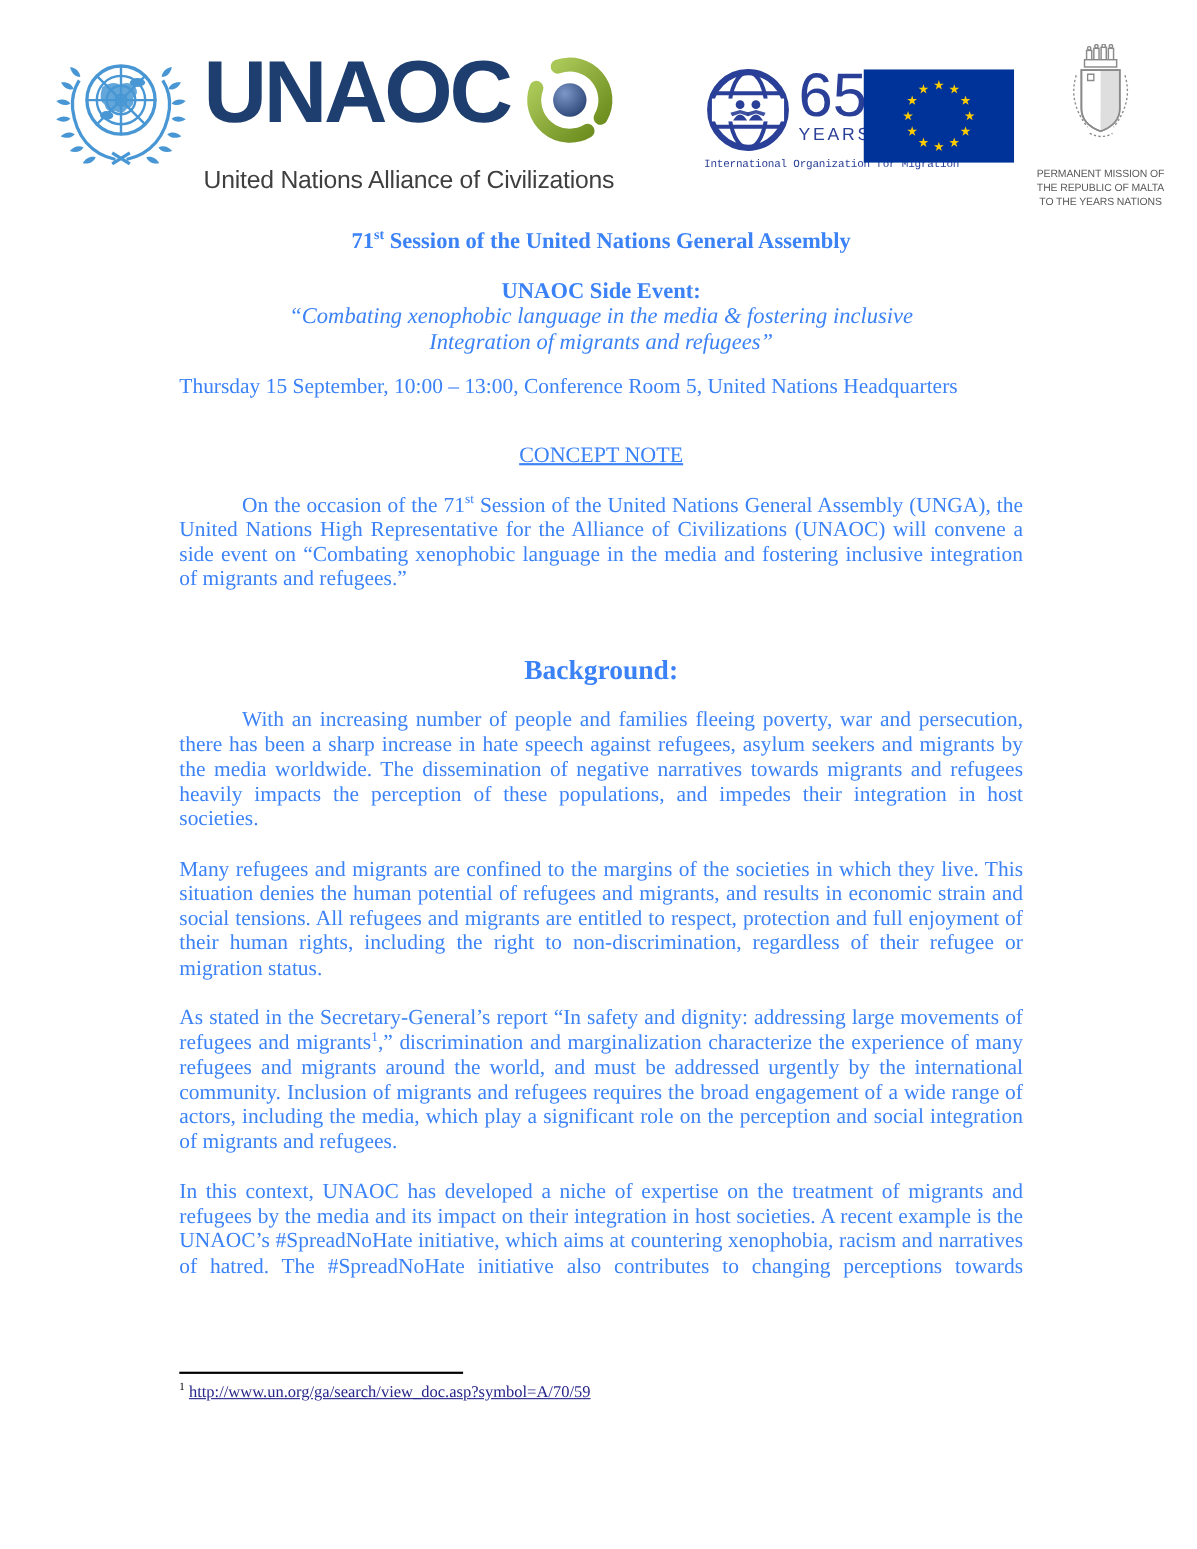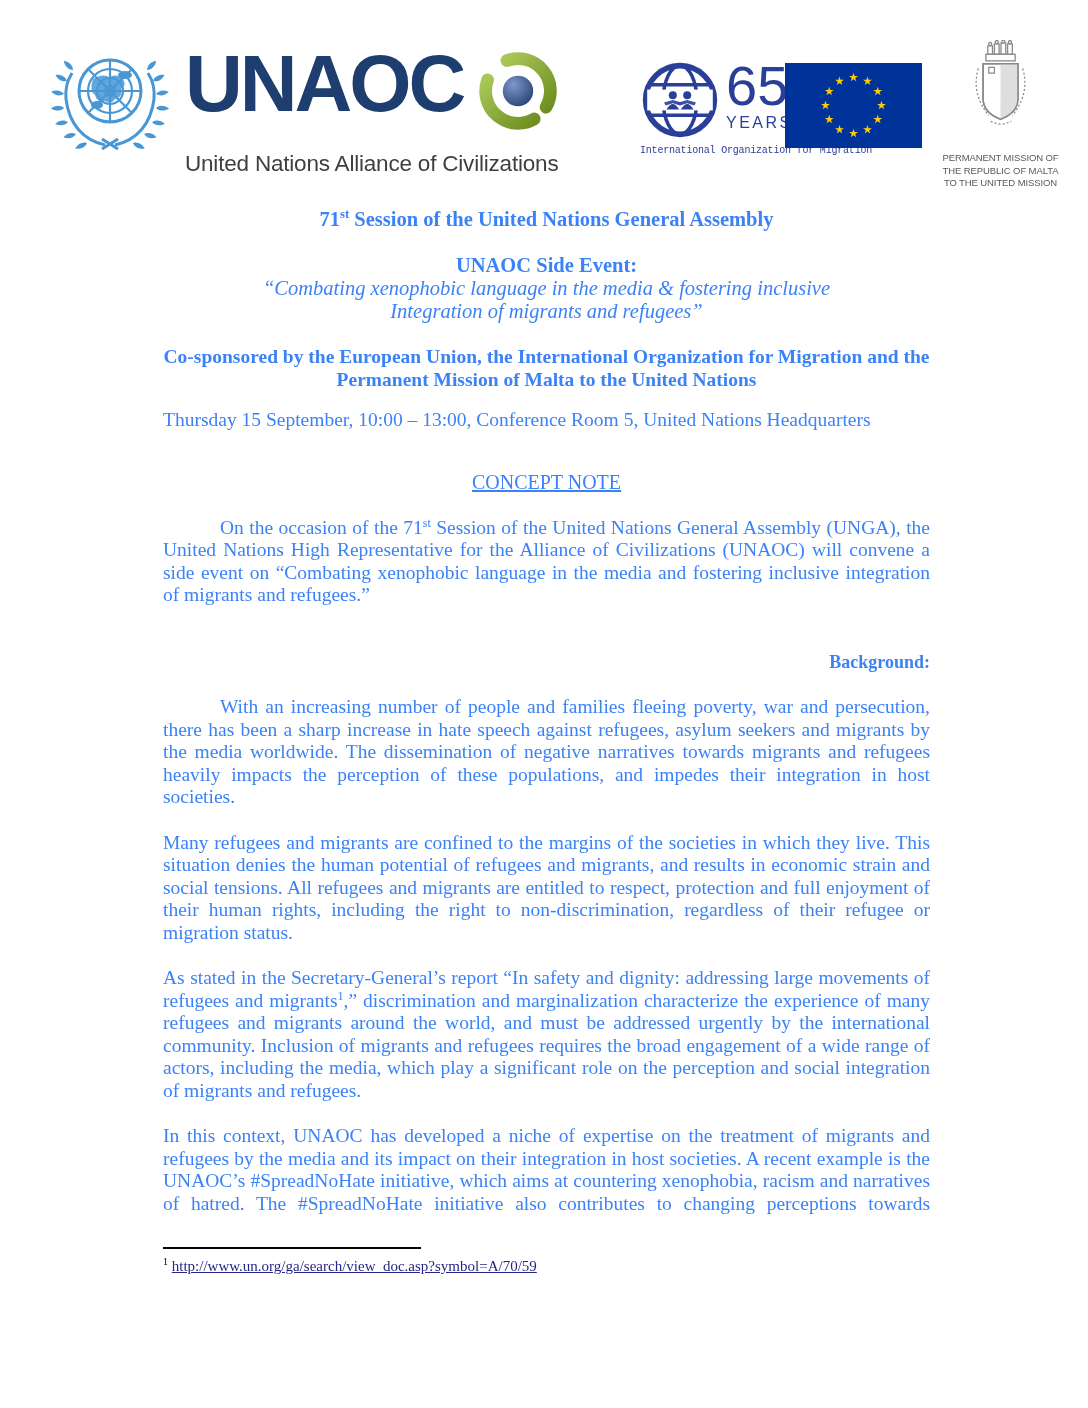--- a/index.html
+++ b/index.html
@@ -87,21 +87,21 @@
   .datetime { margin-top: 18px; text-align: left; }
   .concept-heading {
     margin-top: 40px;
     text-align: center;
     font-size: 20px;
     font-weight: normal;
     text-decoration: underline;
   }
   .body-para { margin-top: 23px; }
   .indent { text-indent: 57px; }
-  .background-heading { margin-top: 44px; font-size: 18px; font-weight: bold; text-align: right; }
+  .background-heading { margin-top: 60px; font-size: 25px; font-weight: bold; text-align: center; }
   .justify-last { text-align-last: justify; }
 
   
   .footnote-area { position: absolute; left: 163px; top: 1247px; width: 767px; }
   .footnote-rule { width: 258px; border-top: 2px solid #000; margin-bottom: 8px; }
   .footnote { font-size: 15px; line-height: 18px; color: #000; }
   .footnote sup { font-size: 10px; vertical-align: super; line-height: 0; }
   .footnote-link { color: #26268a; text-decoration: underline; }
 </style>
 </head>
@@ -239,37 +239,33 @@
         <g stroke="#8a8a8a" stroke-width="1.3" fill="none">
           <path d="M22,29 h6 v6 h-6 z"></path>
           <path d="M11,30 q-8,26 11,50" stroke-dasharray="2.2,2.2"></path>
           <path d="M58,30 q8,26 -11,50" stroke-dasharray="2.2,2.2"></path>
           <path d="M24,86 q11,6 22,0" stroke-dasharray="2.2,2.2"></path>
         </g>
       </svg>
       <div class="malta-caption">
         <div>PERMANENT MISSION OF</div>
         <div>THE REPUBLIC OF MALTA</div>
-        <div>TO THE UNITED MISSION</div>
+        <div>TO THE YEARS NATIONS</div>
       </div>
     </div>
   </header>
 
   <main class="content">
 
     <h1 class="doc-title"><span>71</span><sup>st</sup><span> Session of the United Nations General Assembly</span></h1>
 
     <p class="event-label">UNAOC Side Event:</p>
     <p class="event-quote">“Combating xenophobic language in the media &amp; fostering inclusive</p>
     <p class="event-quote">Integration of migrants and refugees”</p>
 
-    <p class="cosponsor">
-      <span>Co-sponsored by the European Union, the International Organization for Migration and the</span><br>
-      <span>Permanent Mission of Malta to the United Nations</span>
-    </p>
 
     <p class="datetime">Thursday 15 September, 10:00 – 13:00, Conference Room 5, United Nations Headquarters</p>
 
     <h2 class="concept-heading">CONCEPT NOTE</h2>
 
     <p class="body-para indent"><span>On the occasion of the 71</span><sup>st</sup><span> Session of the United Nations General Assembly (UNGA), the United Nations High Representative for the Alliance of Civilizations (UNAOC) will convene a side event on “Combating xenophobic language in the media and fostering inclusive integration of migrants and refugees.”</span></p>
 
     <h3 class="background-heading">Background:</h3>
 
     <p class="body-para indent">With an increasing number of people and families fleeing poverty, war and persecution, there has been a sharp increase in hate speech against refugees, asylum seekers and migrants by the media worldwide. The dissemination of negative narratives towards migrants and refugees heavily impacts the perception of these populations, and impedes their integration in host societies.</p>

